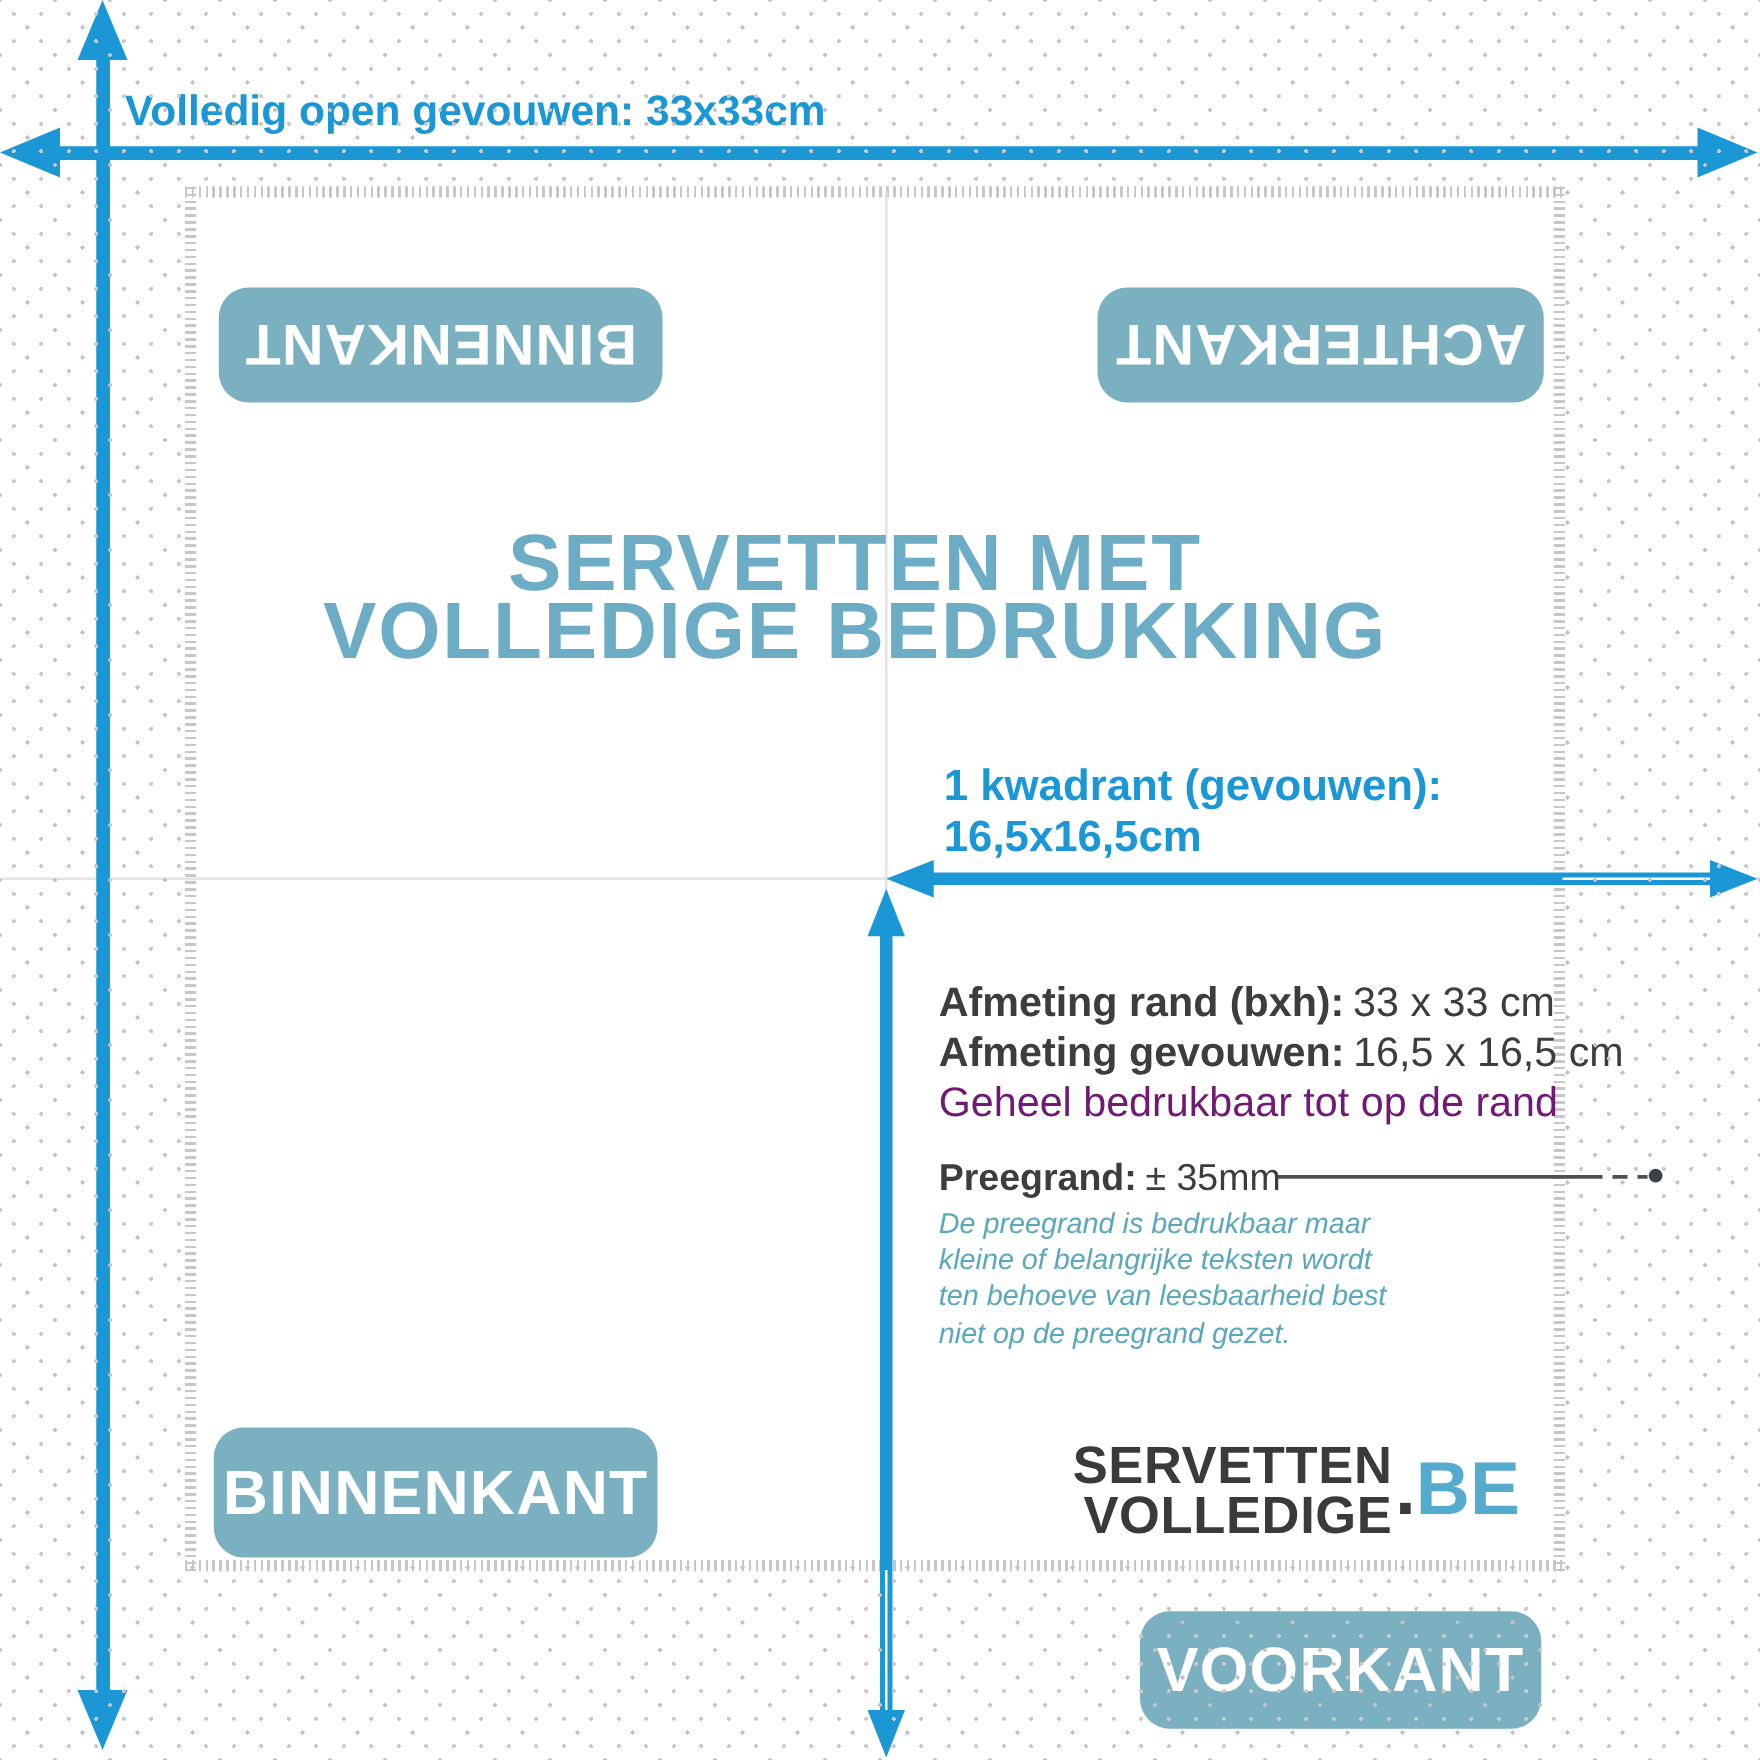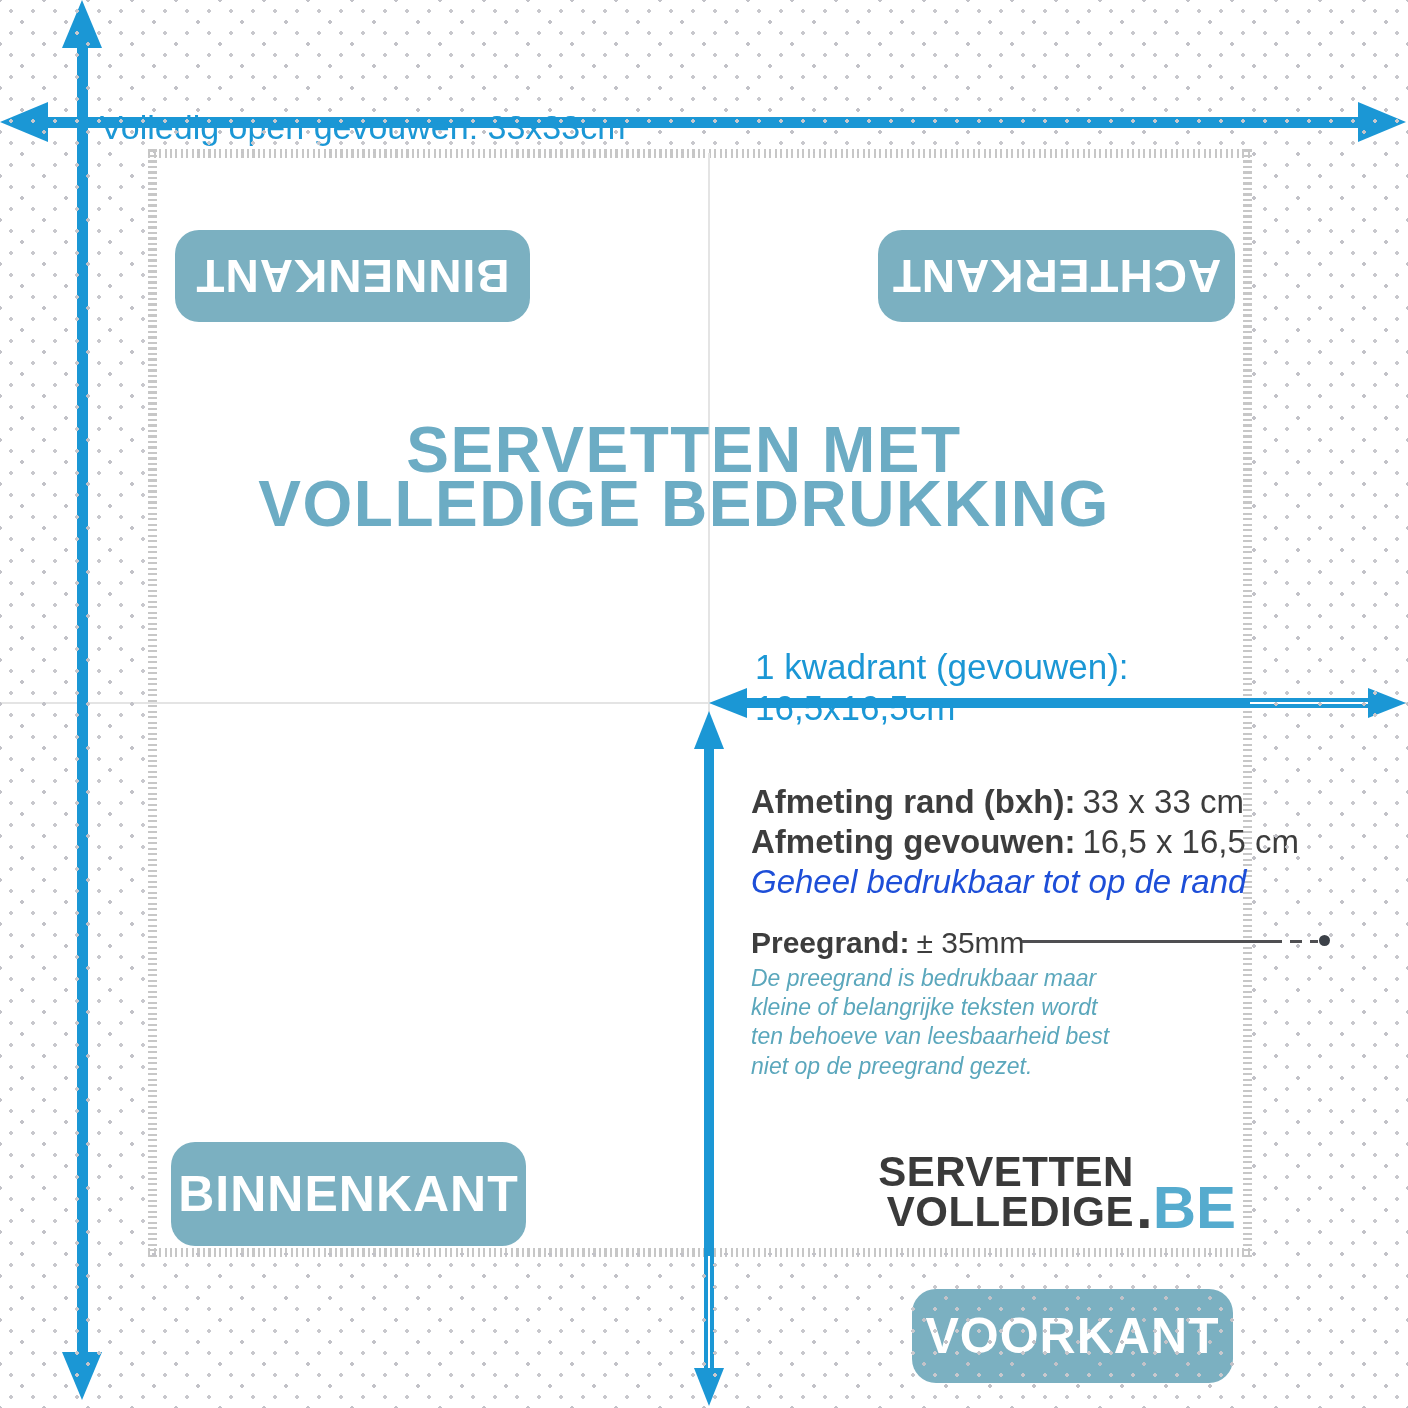--- a/index.html
+++ b/index.html
@@ -50,57 +50,57 @@
   .tri-right{border-top:15px solid transparent;border-bottom:15px solid transparent;border-left:38px solid #1b97d5;}
   .tri-up   {border-left:15px solid transparent;border-right:15px solid transparent;border-bottom:38px solid #1b97d5;}
   .tri-down {border-left:15px solid transparent;border-right:15px solid transparent;border-top:38px solid #1b97d5;}
   .tri-big-left {border-top:20px solid transparent;border-bottom:20px solid transparent;border-right:48px solid #1b97d5;}
   .tri-big-right{border-top:20px solid transparent;border-bottom:20px solid transparent;border-left:48px solid #1b97d5;}
   .tri-big-up   {border-left:20px solid transparent;border-right:20px solid transparent;border-bottom:48px solid #1b97d5;}
   .tri-big-down {border-left:20px solid transparent;border-right:20px solid transparent;border-top:48px solid #1b97d5;}
   .stripe{position:absolute;background:#fff;z-index:4;}
 
   
-  .dim-label{position:absolute;color:#1b97d5;font-weight:400;z-index:3;margin-top:38px;}
+  .dim-label{position:absolute;color:#1b97d5;font-weight:700;z-index:3;}
   .top-dim{left:100px;top:70px;font-size:34px;letter-spacing:0;}
   .quad-dim{left:755px;top:608px;font-size:35px;line-height:1.18;}
 
   .badge{position:absolute;background:#7bb0c1;color:#fff;font-weight:700;
          display:flex;align-items:center;justify-content:center;
          border-radius:24px;letter-spacing:1px;z-index:3;}
   .badge-tl{left:175px;top:230px;width:355px;height:92px;font-size:46px;transform:rotate(180deg);}
   .badge-tr{left:878px;top:230px;width:357px;height:92px;font-size:46px;transform:rotate(180deg);}
   .badge-bl{left:171px;top:1142px;width:355px;height:104px;font-size:50px;}
   .badge-front{left:912px;top:1289px;width:321px;height:94px;font-size:50px;}
 
   .main-title{position:absolute;left:136px;top:424px;width:1096px;text-align:center;
               color:#6cacc4;font-weight:700;font-size:64px;line-height:0.84;
               letter-spacing:1.5px;z-index:3;}
 
   .specs{position:absolute;left:751px;top:782px;font-size:33px;color:#3d3d3d;
          line-height:1.21;z-index:3;white-space:nowrap;}
   .specs b{font-weight:700;}
   .specs .val{margin-left:7px;font-weight:400;}
-  .teal-italic{color:#1d4ed8;font-style:italic;font-weight:400;}
+  .teal-italic{color:#701a75;font-weight:400;}
 
   .preegrand-line{position:absolute;left:751px;top:926px;font-size:30px;color:#3d3d3d;
                   z-index:3;white-space:nowrap;}
   .preegrand-line b{font-weight:700;}
   .preegrand-line .val{margin-left:7px;font-weight:400;}
   .pointer{position:absolute;background:#4f4f52;height:3px;top:940px;z-index:3;}
   .pt-main{left:1022px;width:260px;}
   .pt-d1{left:1290px;width:12px;}
   .pt-d2{left:1310px;width:8px;}
   .pt-dot{position:absolute;left:1319px;top:935px;width:11px;height:11px;border-radius:50%;
           background:#3c4148;z-index:3;}
 
   .pree-note{position:absolute;left:751px;top:964px;font-size:23px;line-height:1.27;
              color:#5ba7bc;font-style:italic;z-index:3;white-space:nowrap;}
 
-  .logo{position:absolute;right:172px;top:1152px;display:flex;align-items:flex-end;z-index:3;}
+  .logo{position:absolute;right:192px;top:1152px;display:flex;align-items:center;z-index:3;}
   .logo-words{text-align:right;font-weight:800;font-size:42px;line-height:0.95;
               color:#3a3a3a;letter-spacing:0.5px;}
   .logo-tld{font-weight:800;font-size:60px;line-height:0.78;margin-left:2px;}
   .logo-dot{color:#3a3a3a;}
   .logo-be{color:#55abce;}
 </style>
 </head>
 <body>
 
 <div id="canvas">

